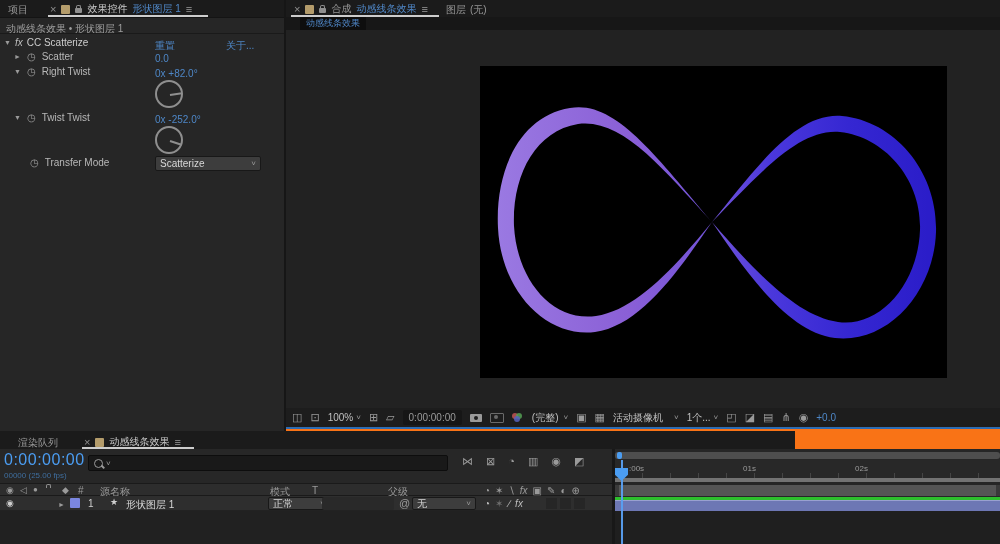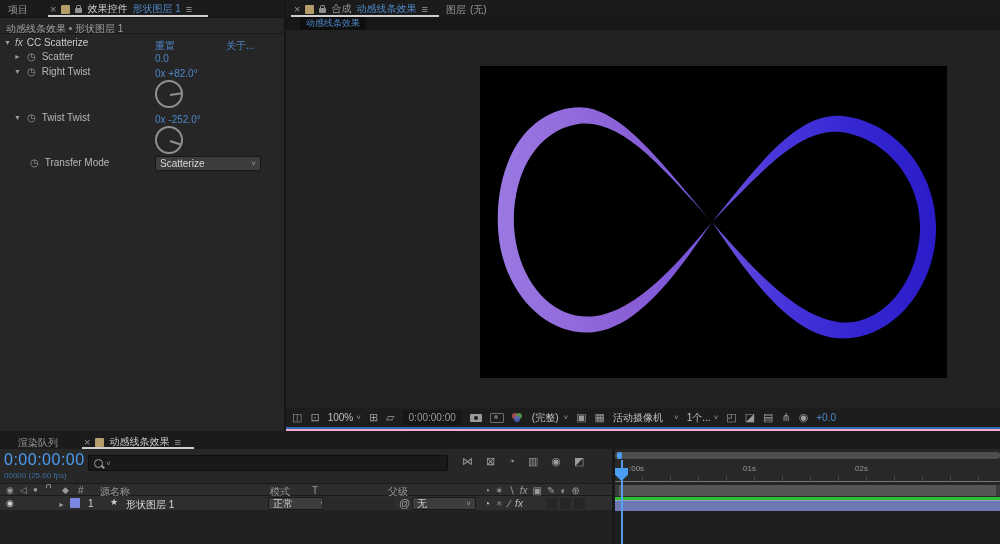--- a/index.html
+++ b/index.html
@@ -1,16 +1,16 @@
 <!DOCTYPE html>
 <html><head>
 <meta charset="utf-8">
 <style>
   html,body{margin:0;padding:0;background:#333}
-  #root{position:relative;width:1000px;height:544px;background:#f9a8d4;
+  #root{position:relative;width:1000px;height:544px;background:#f97316;
         font-family:"Liberation Sans",sans-serif;font-size:10px;color:#b4b4b4;overflow:hidden}
   .a{position:absolute}
   .flex{display:flex;align-items:center}
   
   .tabbar{background:#1b1b1b}
   .tgray{color:#979797}
   .tname{color:#cacaca}
   .tblue{color:#5088c8}
   .underline{position:absolute;height:2px;background:#cdcdcd}
   .sq{width:9px;height:9px;background:#b49c6b;border-radius:1px;flex:0 0 auto}
@@ -189,21 +189,21 @@
       <span class="caret">˅</span>
     </span>
     <span class="icon">◰</span>
     <span class="icon">◪</span>
     <span class="icon">▤</span>
     <span class="icon">⋔</span>
     <span class="icon">◉</span>
     <span class="val">+0.0</span>
   </div>
 
-  <div class="a tabbar" style="left:0;top:431px;width:1000px;height:18px">
+  <div class="a tabbar" style="left:0;top:431px;width:795px;height:18px">
     <div class="a tgray" style="left:18px;top:5px">渲染队列</div>
     <div class="a flex" style="left:84px;top:4px;gap:5px">
       <span class="x">×</span>
       <span class="sq"></span>
       <span class="tname">动感线条效果</span>
       <span class="menu">≡</span>
     </div>
     <div class="underline" style="left:82px;top:16px;width:112px"></div>
   </div>
 
@@ -280,21 +280,21 @@
     <div class="a" style="left:0;top:62px;width:612px;height:33px;background:#212121"></div>
   </div>
 
   <div class="a" style="left:612px;top:449px;width:3px;height:95px;background:#181818"></div>
 
   <div class="a" style="left:615px;top:449px;width:385px;height:95px;background:#262626;overflow:hidden">
     <div class="a" style="left:0;top:3px;width:385px;height:7px;background:#4e4e4e;border-radius:3px">
       <span class="a" style="left:2px;top:0;width:5px;height:7px;background:#4b9df2;border-radius:2px"></span>
     </div>
 
-    <div class="a" style="left:0;top:11px;width:385px;height:22px;background:#282828;border-bottom:1px solid #737373;box-sizing:border-box">
+    <div class="a" style="left:0;top:11px;width:385px;height:22px;background:#282828;border-bottom:4px solid #737373;box-sizing:border-box">
       <span class="a" style="left:14px;top:4px;font-size:8px;color:#9a9a9a">:00s</span>
       <span class="a" style="left:128px;top:4px;font-size:8px;color:#9a9a9a">01s</span>
       <span class="a" style="left:240px;top:4px;font-size:8px;color:#9a9a9a">02s</span>
       <div class="a" style="left:0;bottom:0;width:385px;height:5px;background:repeating-linear-gradient(90deg,transparent 0 27px,#454545 27px 28px)"></div>
     </div>
 
     <div class="a" style="left:0;top:36px;width:385px;height:11px;background:#555555">
       <span class="a" style="left:0;top:0;width:4px;height:11px;background:#3a3a3a"></span>
       <span class="a" style="right:0;top:0;width:4px;height:11px;background:#3a3a3a"></span>
     </div>

